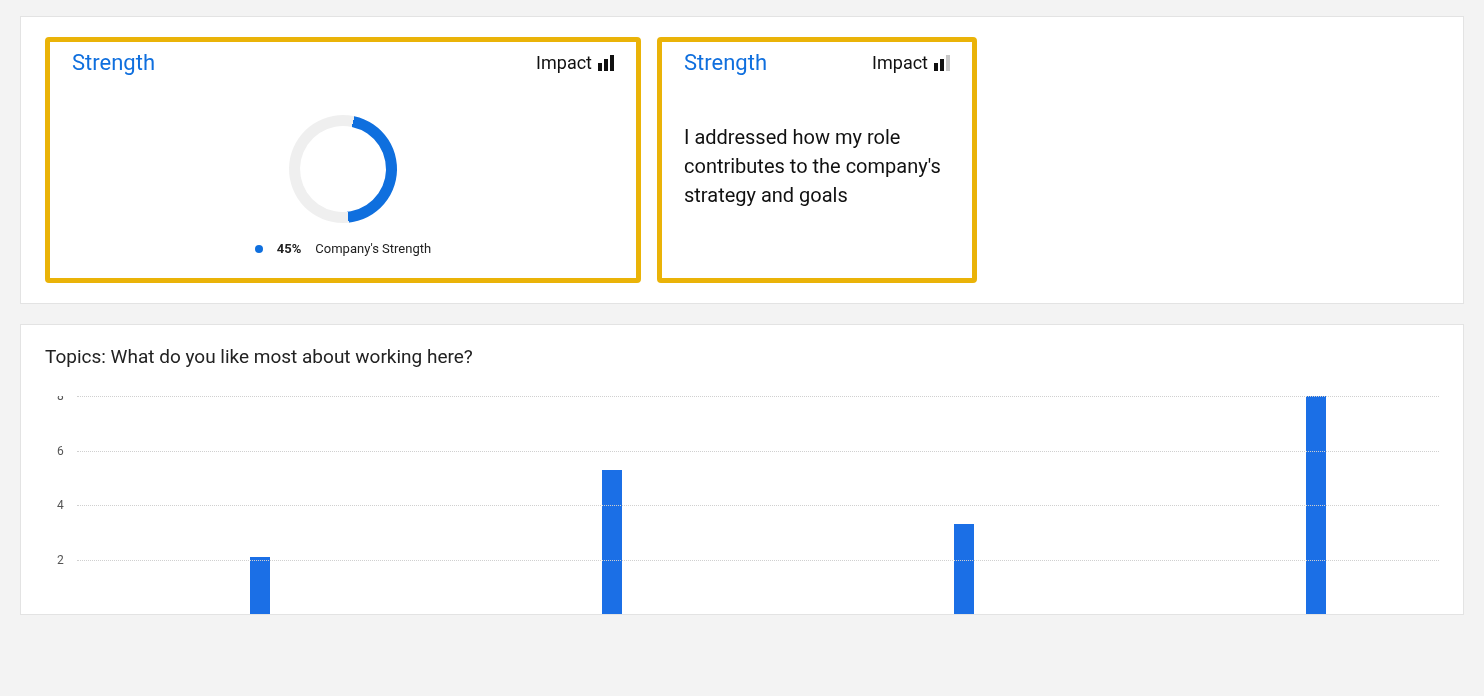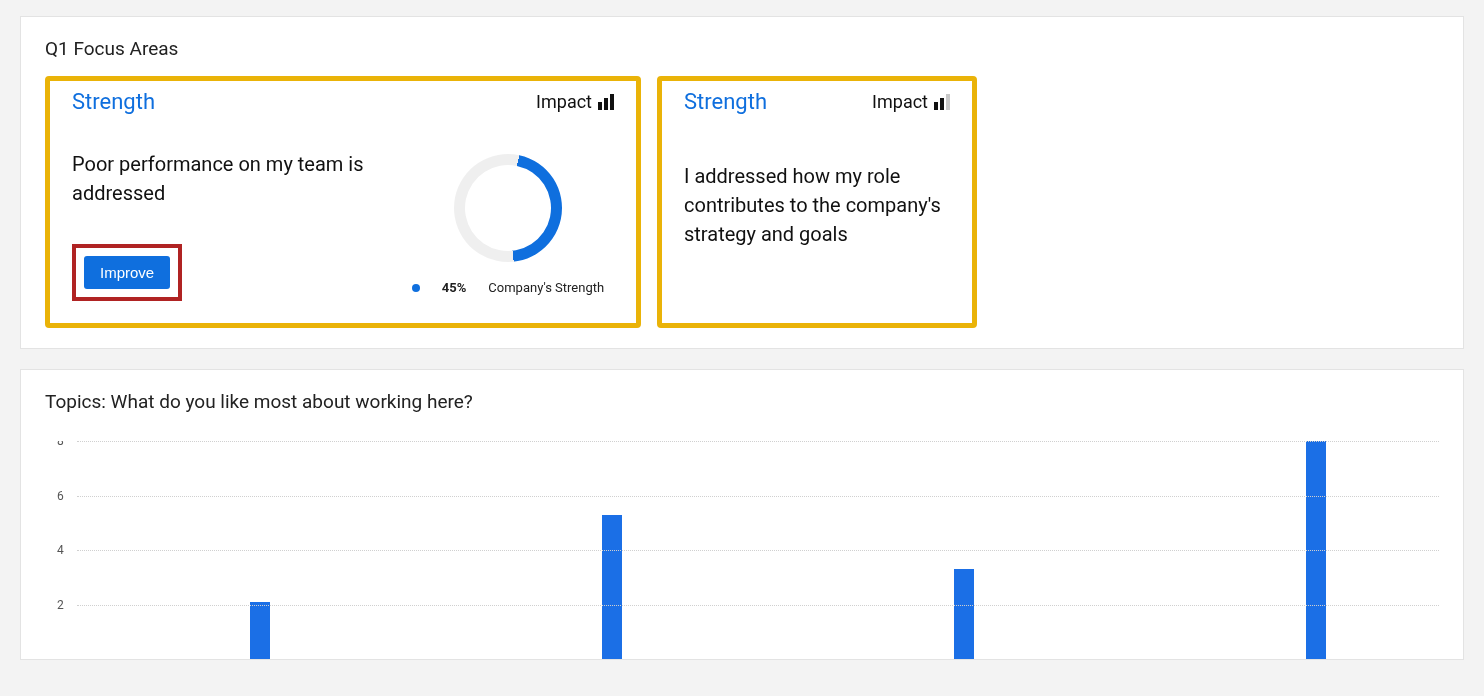--- a/index.html
+++ b/index.html
@@ -121,21 +121,21 @@
   }
   .donut-inner {
     width: 86px;
     height: 86px;
     border-radius: 50%;
     background: #fff;
   }
   .legend {
     display: flex;
     align-items: center;
-    gap: 22px;
+    gap: 14px;
     font-size: 13px;
   }
   .legend-dot {
     width: 8px; height: 8px; border-radius: 50%;
     background: #0f6fde;
   }
   .legend b { font-weight: 700; }
   
   .chart-panel {
     background: #fff;
@@ -176,43 +176,36 @@
     position: absolute;
     bottom: 0;
     width: 20px;
     background: #1b6fe6;
   }
 </style>
 </head>
 <body>
 
 <div class="panel">
-  <div class="panel-title">Q1 Focus Areas</div>
 
   <div class="cards-row">
 
     <div class="card card-1">
       <div class="card-header">
         <a class="strength-link">Strength</a>
         <div class="impact-wrap">
           <span>Impact</span>
           <span class="impact-bars">
             <span class="b1"></span>
               <span class="b2"></span>
               <span class="b3"></span>
           </span>
         </div>
       </div>
       <div class="card-body-1">
-        <div class="left-col">
-          <div class="desc">Poor performance on my team is addressed</div>
-          <div class="highlight-box">
-            <button class="improve-btn">Improve</button>
-          </div>
-        </div>
         <div class="donut-col">
           <div class="donut">
             <div class="donut-inner"></div>
           </div>
           <div class="legend">
             <span class="legend-dot"></span>
             <b>45%</b>
             <span>Company's Strength</span>
           </div>
         </div>

